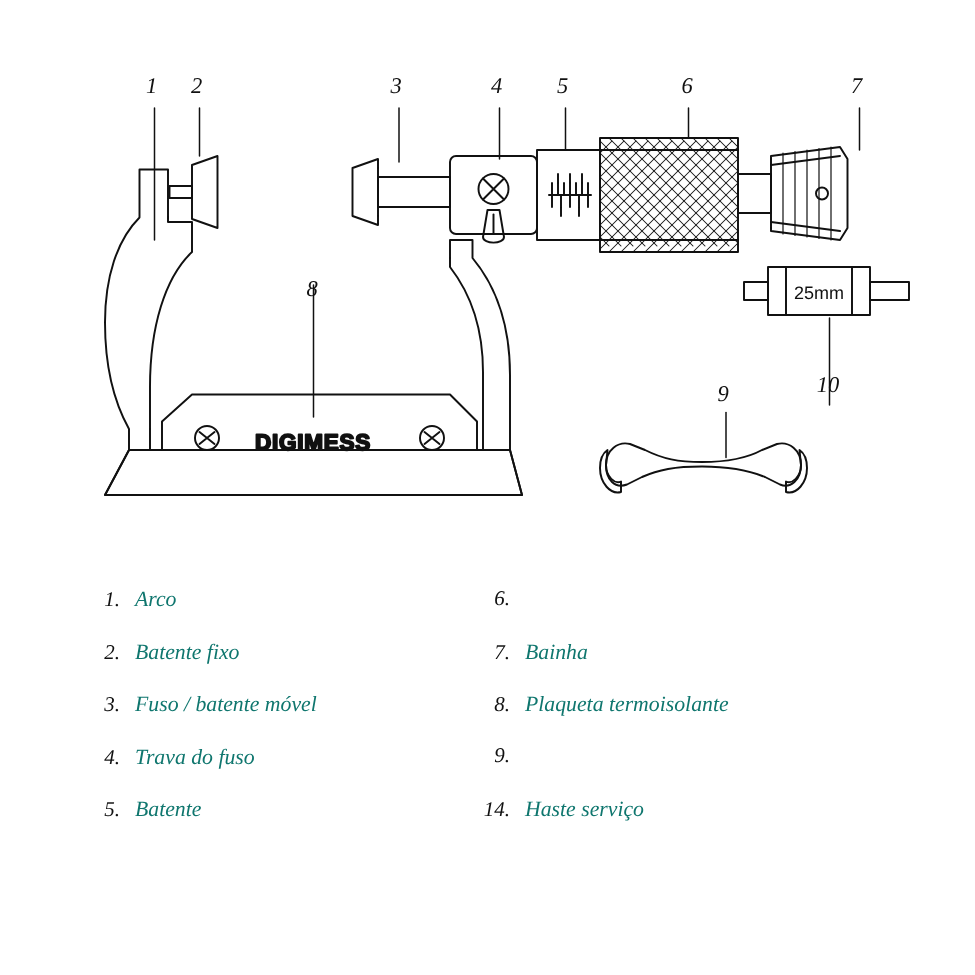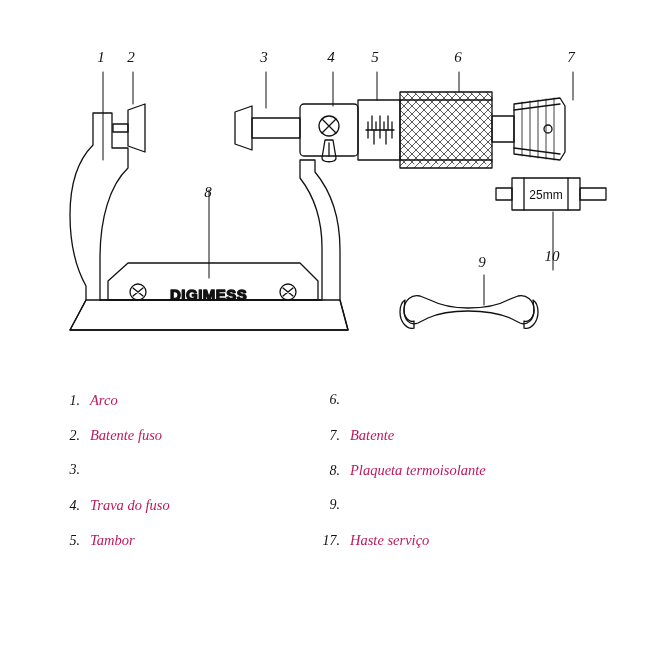--- a/index.html
+++ b/index.html
@@ -68,21 +68,21 @@
     font-family: "Liberation Serif", serif;
     font-style: italic;
     font-size: 14px;
     color: #111111;
     padding-right: 10px;
   }
   .legend-label {
     font-family: "Liberation Serif", serif;
     font-style: italic;
     font-size: 14.5px;
-    color: #be185d;
+    color: #0f766e;
     white-space: nowrap;
   }
 </style>
 </head>
 <body>
 
 <div id="diagram-wrap">
 <svg id="diagram-svg" width="650" height="380" viewBox="0 0 650 380">
   <g fill="none" stroke="#111111" stroke-width="1.3" stroke-linejoin="round" stroke-linecap="round">
 
@@ -207,48 +207,49 @@
 </div>
 
 <div id="legend">
   <div class="legend-col" id="legend-col-left">
     <div class="legend-row">
       <div class="legend-num">1.</div>
       <div class="legend-label">Arco</div>
     </div>
     <div class="legend-row">
       <div class="legend-num">2.</div>
-      <div class="legend-label">Batente fuso</div>
+      <div class="legend-label">Batente fixo</div>
     </div>
     <div class="legend-row">
       <div class="legend-num">3.</div>
+      <div class="legend-label">Fuso / batente móvel</div>
     </div>
     <div class="legend-row">
       <div class="legend-num">4.</div>
       <div class="legend-label">Trava do fuso</div>
     </div>
     <div class="legend-row">
       <div class="legend-num">5.</div>
-      <div class="legend-label">Tambor</div>
+      <div class="legend-label">Batente</div>
     </div>
   </div>
 
   <div class="legend-col" id="legend-col-right">
     <div class="legend-row">
       <div class="legend-num">6.</div>
     </div>
     <div class="legend-row">
       <div class="legend-num">7.</div>
-      <div class="legend-label">Batente</div>
+      <div class="legend-label">Bainha</div>
     </div>
     <div class="legend-row">
       <div class="legend-num">8.</div>
       <div class="legend-label">Plaqueta termoisolante</div>
     </div>
     <div class="legend-row">
       <div class="legend-num">9.</div>
     </div>
     <div class="legend-row">
-      <div class="legend-num">17.</div>
+      <div class="legend-num">14.</div>
       <div class="legend-label">Haste serviço</div>
     </div>
   </div>
 </div>
 
 </body></html>

